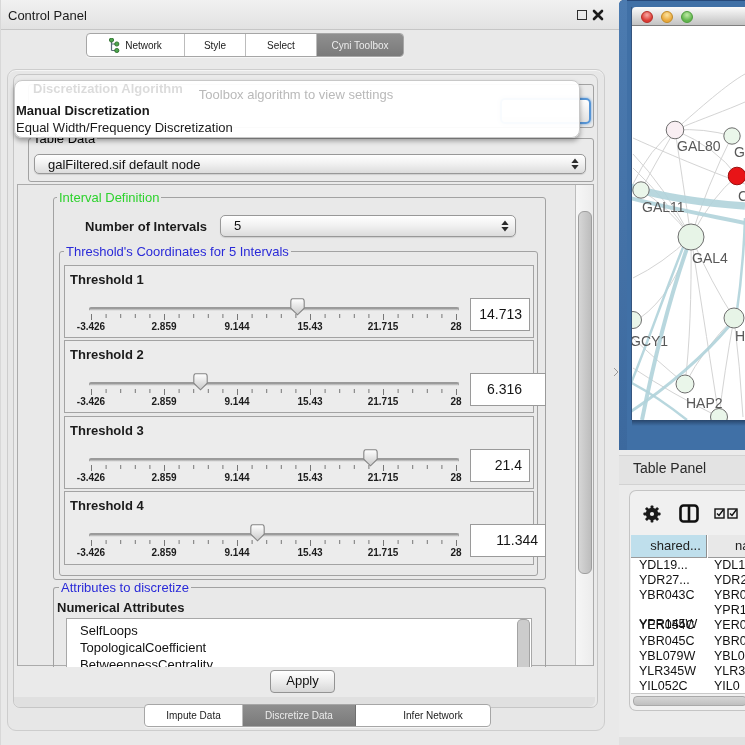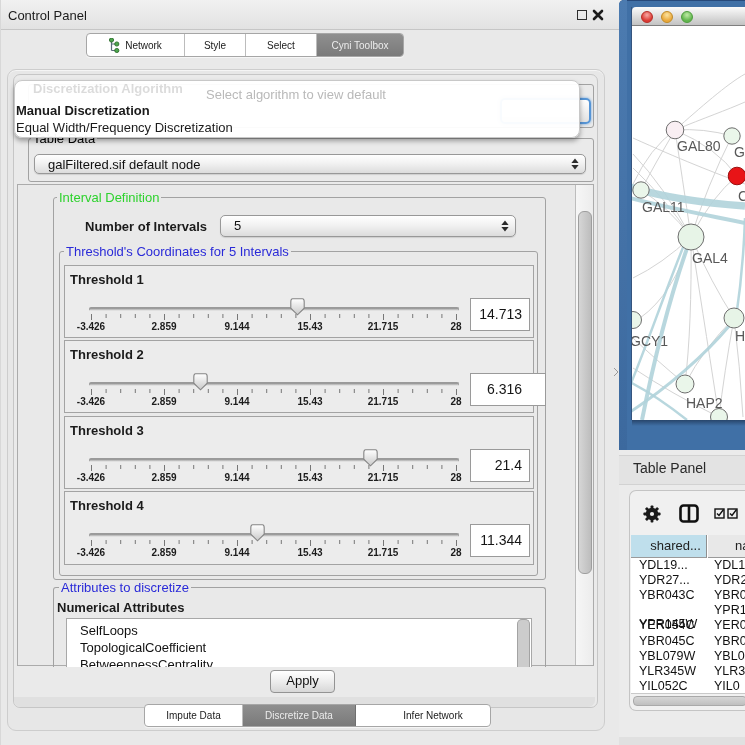--- a/index.html
+++ b/index.html
@@ -279,21 +279,21 @@
   <div class="lbl" style="left:456px;top:547px;">28</div>
   <svg class="abs" style="left:249.5px;top:524px;" width="15" height="18" viewBox="0 0 15 18">
       <defs>
         <linearGradient id="g491" x1="0" y1="0" x2="0" y2="1">
         <stop offset="0" stop-color="#ffffff"></stop>
           <stop offset="1" stop-color="#c9c9c9"></stop>
         </linearGradient>
       </defs>
       <path d="M2.5,0.8 L12.5,0.8 Q14.2,0.8 14.2,4 L14.2,10.2 L7.5,16.8 L0.8,10.2 L0.8,4 Q0.8,0.8 2.5,0.8 Z" fill="url(#g491)" stroke="#858585" stroke-width="1.1"></path>
     </svg>
-  <div class="vbox" style="left:470px;top:524px;width:51px;height:31px;line-height:31px;padding-right:7px;">11.344</div>
+  <div class="vbox" style="left:470px;top:524px;width:51px;height:31px;line-height:31px;padding-right:7px;padding-left:16px;">11.344</div>
 
   <div class="gb" style="left:53px;top:587px;width:491px;height:90px;border-bottom:none;"></div>
   <div class="gbt" style="left:59px;top:580px;color:#2a2ad8;">Attributes to discretize</div>
   <div class="abs t13 bold" style="left:57px;top:600px;">Numerical Attributes</div>
   <div class="abs" style="left:66px;top:618px;width:464px;height:48px;background:#ffffff;
        border:1px solid #a8a8a8;border-bottom:none;overflow:hidden;">
     <div style="font-size:13px;color:#111;padding:3px 0 0 13px;line-height:17px;">
       SelfLoops<br>TopologicalCoefficient<br>BetweennessCentrality</div>
   </div>
   <div class="abs" style="left:517px;top:619px;width:11px;height:47px;border-radius:5px 5px 0 0;
@@ -309,21 +309,21 @@
     <div style="width:97px;">Impute Data</div>
     <div class="on" style="width:112px;">Discretize Data</div>
     <div style="width:114px;padding-left:20px;">Infer Network</div>
   </div>
 
   <div class="abs" style="left:14px;top:80px;width:564px;height:56px;border-radius:8px;
        background:rgba(255,255,255,0.96);border:1px solid #c8c8c8;
        box-shadow:0 3px 5px rgba(0,0,0,0.35);"></div>
   <div class="abs t13 bold" style="left:33px;top:81px;color:rgba(40,40,40,0.17);">Discretization Algorithm</div>
   <div class="abs" style="left:14px;top:87px;width:564px;text-align:center;
-       font-size:13px;color:#b9b9b9;">Select algorithm to view default</div>
+       font-size:13px;color:#b9b9b9;">Toolbox algorithm to view settings</div>
   <div class="abs t13 bold" style="left:16px;top:103px;">Manual Discretization</div>
   <div class="abs t13" style="left:16px;top:120px;">Equal Width/Frequency Discretization</div>
 
   <div class="abs" style="left:0;top:0;width:1px;height:745px;background:#d8d8d8;"></div>
   <svg class="abs" style="left:613px;top:368px;" width="6" height="8" viewBox="0 0 6 8">
       <path d="M1,0 L5,4 L1,8" fill="none" stroke="#9a9a9a" stroke-width="1"></path>
     </svg>
 
   <div class="abs" style="left:619px;top:0px;width:126px;height:450px;background:#4070a6;border-top:1px solid #27497a;border-radius:5px 0 0 0;"></div>
   <div class="abs" style="left:619px;top:0px;width:8px;height:450px;background:linear-gradient(180deg,#4c7bb0,#3c699e);border-radius:5px 0 0 0;"></div>

